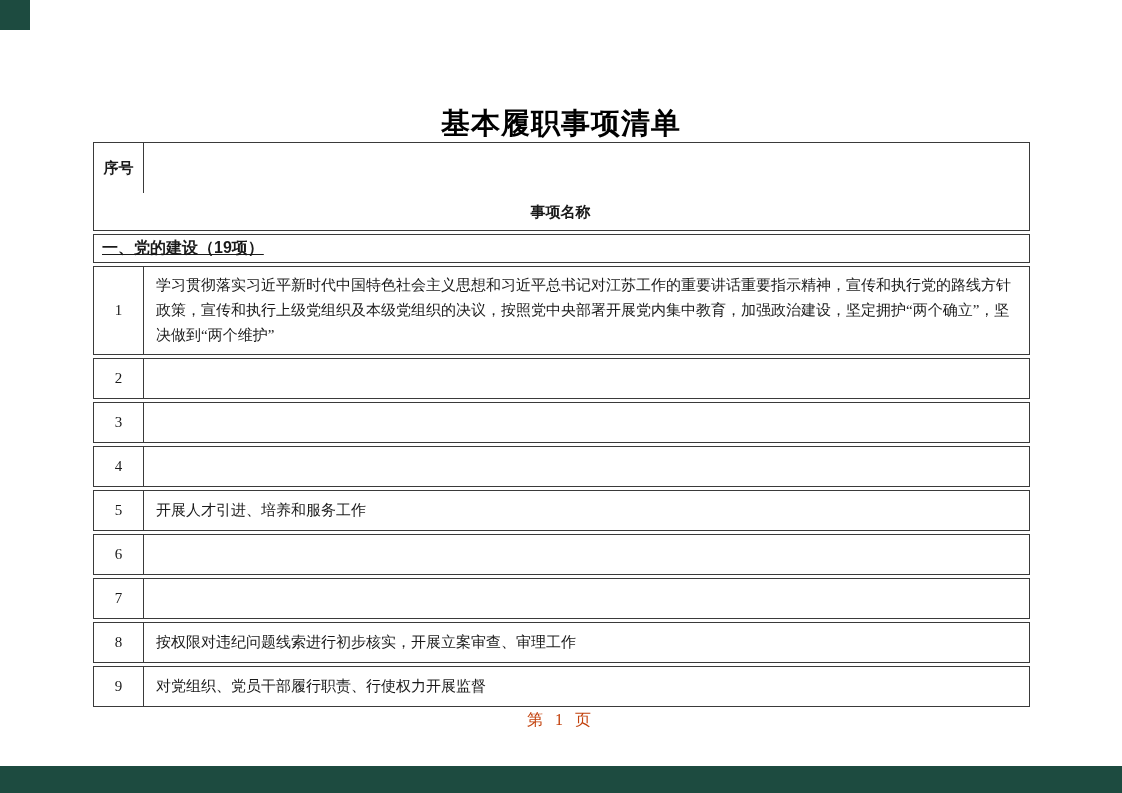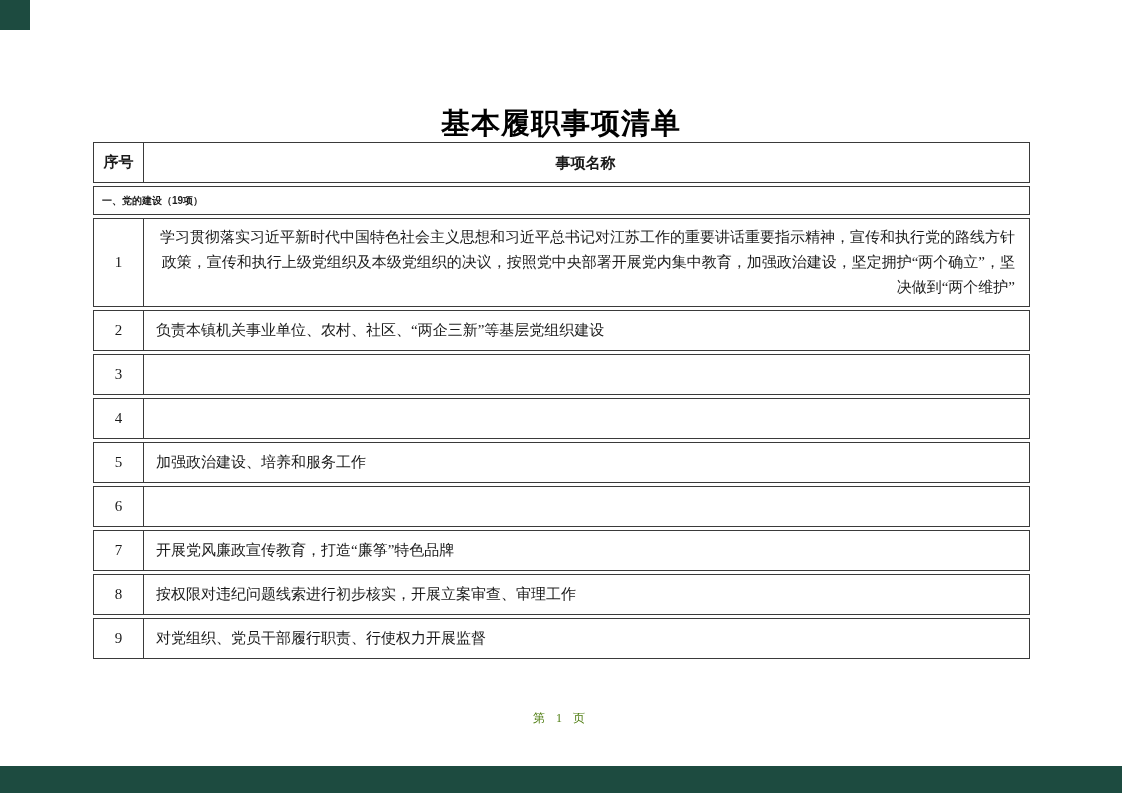--- a/index.html
+++ b/index.html
@@ -51,48 +51,48 @@
     border-right: 1px solid #3a3a3a;
     display: flex; align-items: center; justify-content: center;
     font-size: 15px;
   }
   .t-row .cell-text {
     flex: 1;
     display: flex; align-items: center;
     padding: 6px 14px 6px 12px;
     font-size: 15px;
     line-height: 25px;
-    text-align: right;
   }
-  .header-row { min-height: 41px; }
+  .header-row { min-height: 41px; flex-direction: column; }
   .header-row .cell-no,
   .header-row .cell-text {
     font-family: "Liberation Sans", "DejaVu Sans", sans-serif;
     font-weight: bold;
     font-size: 15px;
   }
   .header-row .cell-text { justify-content: center; }
   .section-row { min-height: 29px; }
   .section-row .cell-section {
     flex: 1;
     display: flex; align-items: center;
     padding: 2px 10px 2px 8px;
     font-family: "Liberation Sans", "DejaVu Sans", sans-serif;
     font-weight: bold;
-    font-size: 10px;
+    font-size: 16px;
+    text-decoration: underline;
   }
   .data-row { min-height: 41px; }
   .page-footer {
     position: absolute;
     left: 0; top: 710px;
     width: 1122px;
     text-align: center;
-    font-size: 12px;
+    font-size: 16px;
     letter-spacing: 4px;
-    color: #4d7c0f;
+    color: #c2410c;
   }
 </style>
 </head>
 <body>
 
 <div class="frame-corner"></div>
 <div class="frame-bottom"></div>
 
 <div class="page">
 
@@ -109,38 +109,36 @@
       <div class="cell-section">一、党的建设（19项）</div>
     </div>
 
     <div>
         <div class="t-row data-row">
         <div class="cell-no">1</div>
         <div class="cell-text">学习贯彻落实习近平新时代中国特色社会主义思想和习近平总书记对江苏工作的重要讲话重要指示精神，宣传和执行党的路线方针政策，宣传和执行上级党组织及本级党组织的决议，按照党中央部署开展党内集中教育，加强政治建设，坚定拥护“两个确立”，坚决做到“两个维护”</div>
       </div>
         <div class="t-row data-row">
         <div class="cell-no">2</div>
-        <div class="cell-text">负责本镇机关事业单位、农村、社区、“两企三新”等基层党组织建设</div>
       </div>
         <div class="t-row data-row">
         <div class="cell-no">3</div>
       </div>
         <div class="t-row data-row">
         <div class="cell-no">4</div>
       </div>
         <div class="t-row data-row">
         <div class="cell-no">5</div>
-        <div class="cell-text">加强政治建设、培养和服务工作</div>
+        <div class="cell-text">开展人才引进、培养和服务工作</div>
       </div>
         <div class="t-row data-row">
         <div class="cell-no">6</div>
       </div>
         <div class="t-row data-row">
         <div class="cell-no">7</div>
-        <div class="cell-text">开展党风廉政宣传教育，打造“廉筝”特色品牌</div>
       </div>
         <div class="t-row data-row">
         <div class="cell-no">8</div>
         <div class="cell-text">按权限对违纪问题线索进行初步核实，开展立案审查、审理工作</div>
       </div>
         <div class="t-row data-row">
         <div class="cell-no">9</div>
         <div class="cell-text">对党组织、党员干部履行职责、行使权力开展监督</div>
       </div>
       </div>

